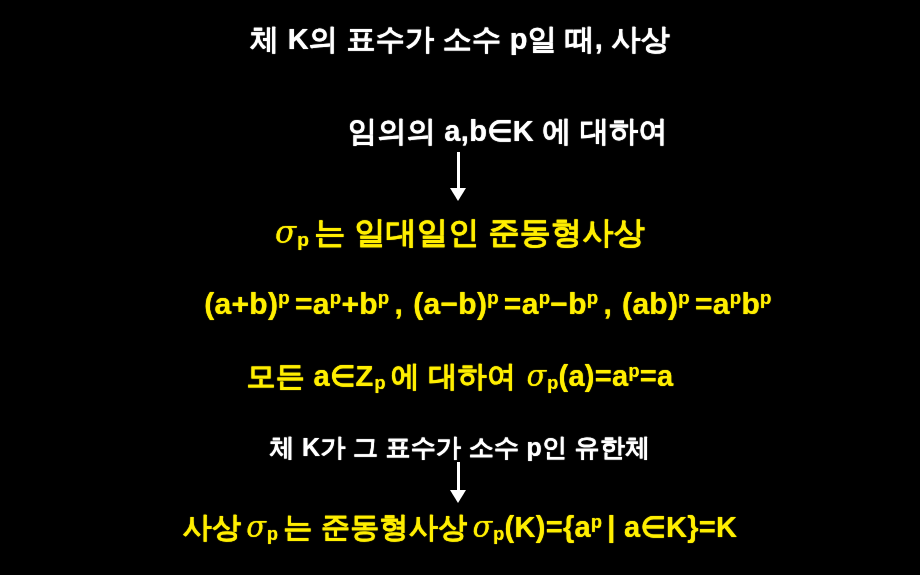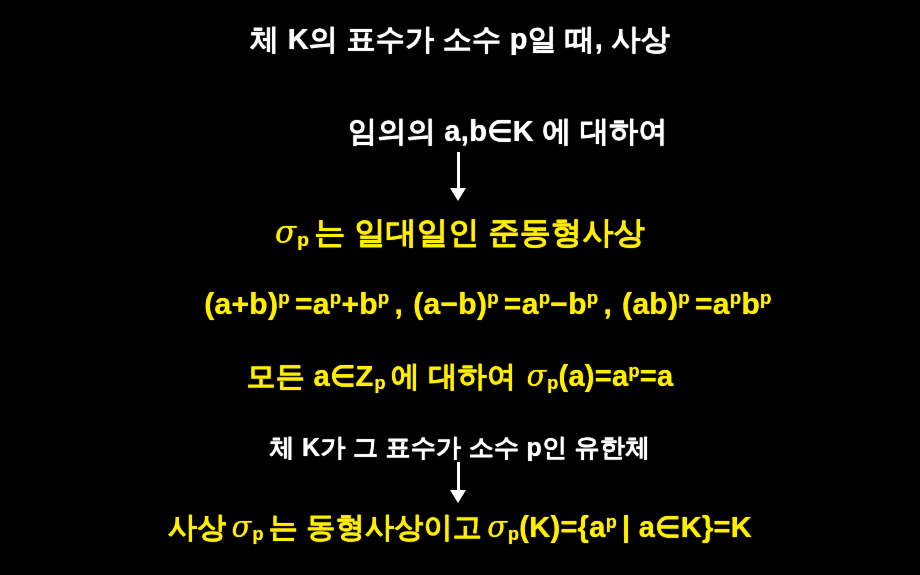--- a/index.html
+++ b/index.html
@@ -133,16 +133,16 @@
   <div class="line white" id="line7">
     <span>체 K가 그 표수가 소수 p인 유한체</span>
   </div>
 
   <div class="arrow" id="arrow2">
     <div class="shaft"></div>
     <div class="head"></div>
   </div>
 
   <div class="line yellow" id="line8">
-    <span>사상</span><span class="gap-sm"></span><span class="sig">σ</span><span class="sub">p</span><span class="gap-sm"></span><span>는 동형사상이고</span><span class="gap-sm"></span><span class="sig">σ</span><span class="sub">p</span><span>(K)={a</span><span class="sup">p</span><span class="gap-sm"></span><span>| a∈K}=K</span>
+    <span>사상</span><span class="gap-sm"></span><span class="sig">σ</span><span class="sub">p</span><span class="gap-sm"></span><span>는 준동형사상</span><span class="gap-sm"></span><span class="sig">σ</span><span class="sub">p</span><span>(K)={a</span><span class="sup">p</span><span class="gap-sm"></span><span>| a∈K}=K</span>
   </div>
 
 </div>
 
 </body></html>

